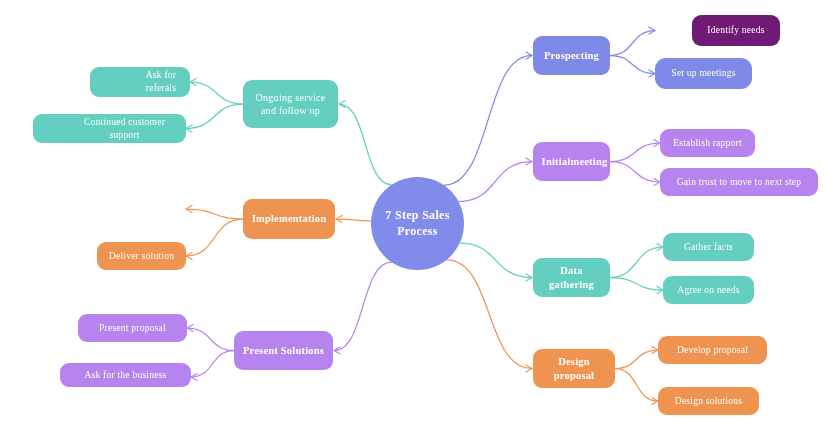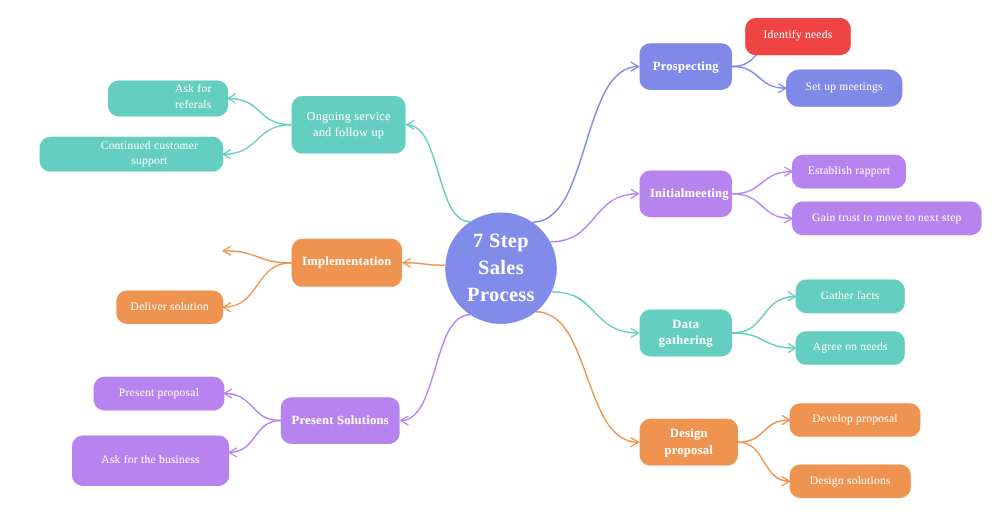--- a/index.html
+++ b/index.html
@@ -31,21 +31,21 @@
     text-align: center;
     color: #ffffff;
     border-radius: 9px;
     line-height: 1.32;
     padding: 2px 6px;
     letter-spacing: 0.2px;
   }
   .node.root {
     border-radius: 50%;
     font-weight: bold;
-    font-size: 17px;
+    font-size: 12px;
     letter-spacing: 0.3px;
   }
   .node.branch {
     font-weight: bold;
     font-size: 10.5px;
   }
   .node.leaf {
     font-weight: normal;
     font-size: 9.6px;
   }
@@ -96,36 +96,36 @@
       <path d="M 192 205.4 L 186 209 L 192 212.6" fill="none" stroke="#ef9450" stroke-width="1.15" stroke-linecap="round"></path>
       <path d="M 243 219 C 211.65 219 217.35 256 186 256" fill="none" stroke="#ef9450" stroke-width="1.25"></path>
       <path d="M 192 252.4 L 186 256 L 192 259.6" fill="none" stroke="#ef9450" stroke-width="1.15" stroke-linecap="round"></path>
       <path d="M 391.7416245546512 262.2137713794 C 359.983731049593 262.2137713794 365.7578935050582 350.5 334 350.5" fill="none" stroke="#b784ef" stroke-width="1.25"></path>
       <path d="M 340 346.9 L 334 350.5 L 340 354.1" fill="none" stroke="#b784ef" stroke-width="1.15" stroke-linecap="round"></path>
       <path d="M 234 350.5 C 208.15 350.5 212.85 328 187 328" fill="none" stroke="#b784ef" stroke-width="1.25"></path>
       <path d="M 193 324.4 L 187 328 L 193 331.6" fill="none" stroke="#b784ef" stroke-width="1.15" stroke-linecap="round"></path>
       <path d="M 234 350.5 C 210.35 350.5 214.65 377 191 377" fill="none" stroke="#b784ef" stroke-width="1.25"></path>
       <path d="M 197 373.4 L 191 377 L 197 380.6" fill="none" stroke="#b784ef" stroke-width="1.15" stroke-linecap="round"></path>
     </svg>
-<div class="node leaf" style="left: 621px; top: 15px; width: 88px; height: 31px; background: #ef4444;">Identify  needs</div>
+<div class="node leaf" style="left: 692px; top: 15px; width: 88px; height: 31px; background: #701a75;">Identify  needs</div>
     <div class="node leaf" style="left: 655px; top: 58px; width: 97px; height: 31px; background: rgb(127, 137, 232); border-radius: 11px;">Set  up meetings</div>
     <div class="node leaf" style="left: 660px; top: 129px; width: 95px; height: 28px; background: rgb(183, 132, 239);">Establish  rapport</div>
     <div class="node branch" style="left: 533px; top: 36px; width: 77px; height: 39px; background: rgb(127, 137, 232);">Prospecting</div>
     <div class="node leaf" style="left: 660px; top: 168px; width: 158px; height: 28px; background: rgb(183, 132, 239);">Gain trust  to move  to next step</div>
     <div class="node branch" style="left: 533px; top: 142px; width: 77px; height: 39px; background: rgb(183, 132, 239); padding-left: 12px;">Initialmeeting</div>
     <div class="node leaf" style="left: 663px; top: 233px; width: 91px; height: 28px; background: rgb(100, 207, 192);">Gather  facts</div>
     <div class="node leaf" style="left: 663px; top: 276px; width: 91px; height: 28px; background: rgb(100, 207, 192);">Agree  on needs</div>
     <div class="node branch" style="left: 533px; top: 258px; width: 77px; height: 39px; background: rgb(100, 207, 192);">Data gathering</div>
     <div class="node leaf" style="left: 658px; top: 336px; width: 109px; height: 28px; background: rgb(239, 148, 80);">Develop  proposal</div>
     <div class="node leaf" style="left: 658px; top: 387px; width: 101px; height: 28px; background: rgb(239, 148, 80);">Design  solutions</div>
     <div class="node branch" style="left: 533px; top: 349px; width: 82px; height: 39px; background: rgb(239, 148, 80);">Design proposal</div>
     <div class="node leaf" style="left: 90px; top: 67px; width: 100px; height: 30px; background: rgb(100, 207, 192); padding-left: 48px;">Ask for referals</div>
     <div class="node leaf" style="left: 33px; top: 114px; width: 153px; height: 29px; background: rgb(100, 207, 192); padding-left: 36px;">Continued  customer  support</div>
     <div class="node branch multiline" style="left: 243px; top: 80px; width: 95px; height: 48px; background: rgb(100, 207, 192);">
       <span>Ongoing service<br>and follow up</span>
     </div>
     <div class="node leaf" style="left: 97px; top: 242px; width: 89px; height: 28px; background: rgb(239, 148, 80);">Deliver solution</div>
     <div class="node branch" style="left: 243px; top: 199px; width: 92px; height: 40px; background: rgb(239, 148, 80);">Implementation</div>
     <div class="node leaf" style="left: 78px; top: 314px; width: 109px; height: 28px; background: rgb(183, 132, 239);">Present  proposal</div>
-    <div class="node leaf" style="left: 60px; top: 363px; width: 131px; height: 42px; background: rgb(183, 132, 239);">Ask for the business</div>
+    <div class="node leaf" style="left: 60px; top: 363px; width: 131px; height: 24px; background: rgb(183, 132, 239);">Ask for the business</div>
     <div class="node branch" style="left: 234px; top: 331px; width: 99px; height: 39px; background: rgb(183, 132, 239);">Present  Solutions</div>
     <div class="node root" style="left: 371px; top: 177px; width: 93px; height: 93px; background: rgb(129, 139, 233);">7 Step Sales Process</div>
   </div>
 
 </body></html>

